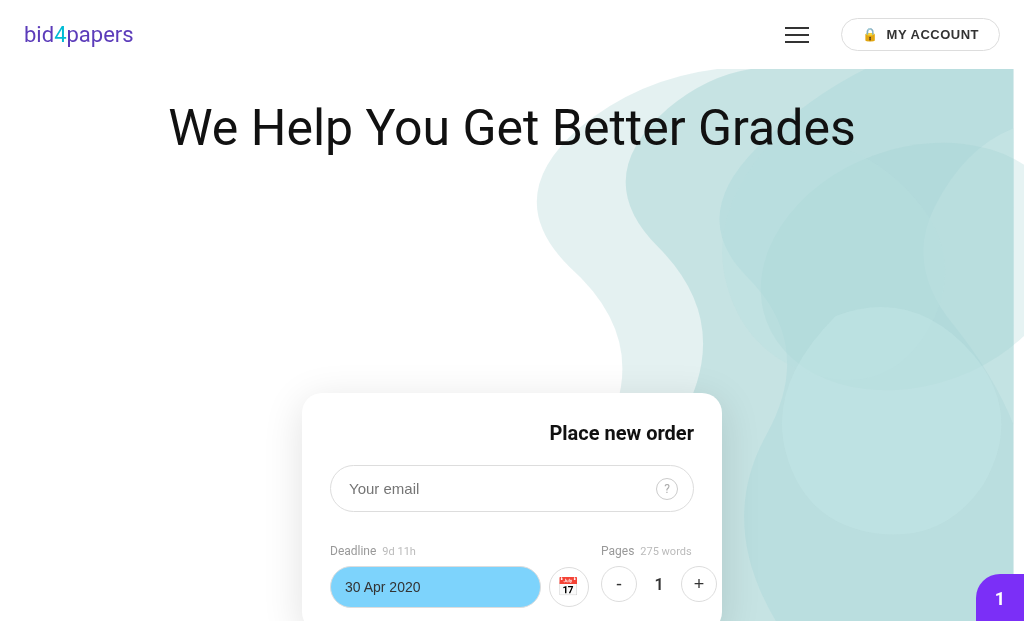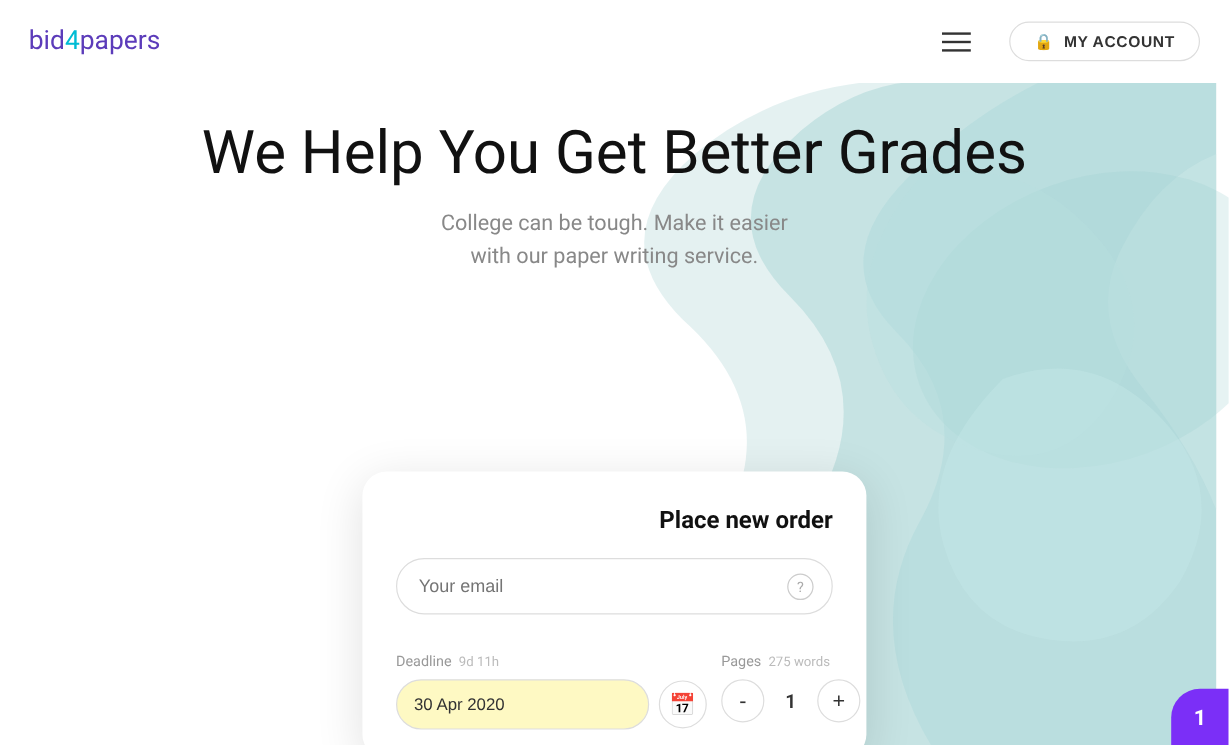--- a/index.html
+++ b/index.html
@@ -245,21 +245,21 @@
     }
 
     .deadline-input {
       flex: 1;
       padding: 12px 14px;
       border: 1.5px solid #ddd;
       border-radius: 30px;
       font-size: 14px;
       color: #333;
       outline: none;
-      background: #fef9c3;
+      background: #7dd3fc;
     }
 
     .calendar-btn {
       width: 40px;
       height: 40px;
       background: #fff;
       border: 1.5px solid #ddd;
       border-radius: 50%;
       display: flex;
       align-items: center;
@@ -344,24 +344,20 @@
     <path d="M 600 0 L 600 560 L 280 560 Q 200 460 260 360 Q 320 260 240 180 Q 170 110 250 40 Q 310 -10 380 0 Z" fill="#80c5c5" opacity="0.3"></path>
     <path d="M 600 0 L 600 560 L 360 560 Q 300 460 350 370 Q 400 280 330 210 Q 270 150 340 80 Q 390 30 450 0 Z" fill="#a8d8da" opacity="0.4"></path>
     <path d="M 600 60 Q 550 80 520 140 Q 490 200 540 260 Q 580 310 600 360 L 600 60 Z" fill="#cce8e8" opacity="0.5"></path>
     <ellipse cx="500" cy="200" rx="160" ry="120" fill="#9dcfcf" opacity="0.25" transform="rotate(-20 500 200)"></ellipse>
     <path d="M 350 80 Q 430 60 490 120 Q 560 190 510 270 Q 470 330 400 310 Q 330 290 310 220 Q 290 150 350 80 Z" fill="#b8e0e0" opacity="0.35"></path>
     <path d="M 420 250 Q 500 220 560 290 Q 610 350 570 420 Q 530 480 460 470 Q 390 460 370 390 Q 350 320 420 250 Z" fill="#c5e8e8" opacity="0.4"></path>
   </svg>
 
   <div class="hero-content">
     <h1 class="hero-title">We Help You Get Better Grades</h1>
-    <p class="hero-subtitle">
-      <span>College can be tough. Make it easier</span><br>
-      <span>with our paper writing service.</span>
-    </p>
   </div>
 
   <div class="order-card">
     <div class="order-title">Place new order</div>
 
     <div class="email-input-wrapper">
       <input class="email-input" type="email" placeholder="Your email" style="">
       <div class="help-icon">
         <span>?</span>
       </div>

